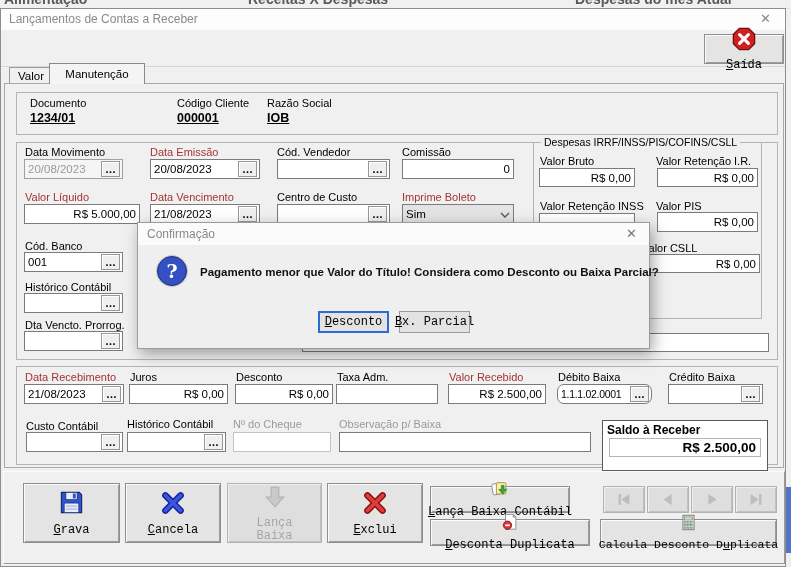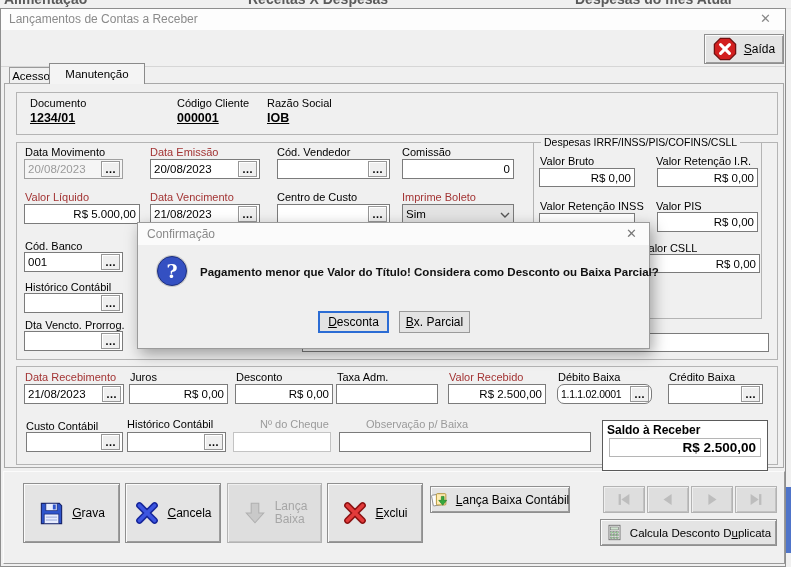--- a/index.html
+++ b/index.html
@@ -13,42 +13,42 @@
   
   .window{position:absolute;left:0;top:8px;width:786px;height:559px;background:#f0f0f0;border:1px solid #8e8e8e;box-sizing:border-box;}
   .titlebar{position:absolute;left:0;top:0;width:100%;height:21px;background:#fdfdfd;}
   .title{position:absolute;left:8px;top:3px;font-size:12px;color:#8a8a8a;}
   .wclose{position:absolute;right:14px;top:2px;font-size:13px;color:#888;cursor:pointer;}
   .toolbar{position:absolute;left:0;top:21px;width:100%;height:37px;background:#f0f0f0;border-bottom:1px solid #d6d6d6;box-sizing:border-box;}
 
   
   .btn{display:flex;align-items:center;justify-content:center;gap:7px;background:#e4e4e4;border:1px solid #8f8f8f;
        box-shadow:inset 1px 1px 0 #fbfbfb, inset -1px -1px 0 #9c9c9c;font-size:12px;color:#000;cursor:pointer;
-       font-family:Liberation Sans, sans-serif;padding:0;box-sizing:border-box;}
+       font-family:Liberation Mono, monospace;padding:0;box-sizing:border-box;flex-direction:column;}
   .btn .ico{display:inline-flex;align-items:center;}
   .blbl{white-space:nowrap;}
   .btn.disabled{color:#a6a6a6;background:#dedede;box-shadow:inset 1px 1px 0 #efefef, inset -1px -1px 0 #c2c2c2;border-color:#b3b3b3;cursor:default;}
   .stack{display:flex;flex-direction:column;line-height:13px;align-items:flex-start;}
 
   .saida{position:absolute;left:703px;top:4px;width:80px;height:30px;}
 
   
   .tab{position:absolute;top:58px;height:17px;background:#f0f0f0;border:1px solid #9a9a9a;border-bottom:none;
        display:flex;align-items:center;justify-content:center;font-size:11.5px;cursor:pointer;z-index:2;box-sizing:border-box;}
   .tab.active{top:54px;height:21px;background:#f4f4f4;z-index:4;border-color:#8a8a8a;}
   .page{position:absolute;left:3px;top:74px;width:780px;height:385px;background:#f0f0f0;border:1px solid #a8a8a8;box-sizing:border-box;z-index:3;}
 
   
   .group{position:absolute;border:1px solid #b4b4b4;box-sizing:border-box;}
   .gtitle{position:absolute;top:-7px;left:7px;background:#f0f0f0;padding:0 3px;font-size:10.5px;color:#000;white-space:nowrap;}
 
   
   .flabel{position:absolute;font-size:11px;color:#000;white-space:nowrap;}
   .red{color:#A33434;}
-  .gray{color:#9a9a9a;margin-left:27px;}
+  .gray{color:#9a9a9a;}
   .fld{position:absolute;height:20px;border:1px solid #7b7b7b;background:#fff;display:flex;align-items:center;
        font-size:11.5px;padding:0 3px;box-sizing:border-box;}
   .fld .val{flex:1;white-space:nowrap;overflow:hidden;}
   .fld.rt .val{text-align:right;}
   .fld.dis{background:#f5f5f5;color:#9a9a9a;border-color:#a0a0a0;}
   .fld.lite{border-color:#c3c3c3;}
   .fld.tight{font-size:10.5px;letter-spacing:-0.3px;border-radius:7px;}
   .dots{width:19px;height:16px;margin-right:-1px;background:#efefef;border:1px solid #979797;
         box-shadow:inset 1px 1px 0 #fff;font-size:11px;font-weight:bold;line-height:12px;text-align:center;
         cursor:pointer;padding:0;flex:0 0 auto;font-family:"Liberation Sans",sans-serif;}
@@ -104,21 +104,21 @@
           <svg width="24" height="24" viewBox="0 0 26 26">
               <polygon points="8,1.5 18,1.5 24.5,8 24.5,18 18,24.5 8,24.5 1.5,18 1.5,8" fill="#d21f1f" stroke="#701010" stroke-width="1.4"></polygon>
               <path d="M8.2 8.2 L17.8 17.8 M17.8 8.2 L8.2 17.8" stroke="#fff" stroke-width="3.4" stroke-linecap="round"></path>
             </svg>
         </span>
         <span class="blbl"><span></span><u>S</u><span>aída</span></span>
       </button>
     </div>
 
     <div class="tab" style="left:8px;width:44px">
-      <span>Acesso</span>
+      <span>Valor</span>
     </div>
     <div class="tab active" style="left:48px;width:96px">
       <span>Manutenção</span>
     </div>
 
     <div class="page">
 
       <div class="group" style="left:11px;top:8px;width:762px;height:43px"></div>
       <div class="group" style="left:11px;top:58px;width:762px;height:218px"></div>
       <div class="group" style="left:528px;top:58px;width:229px;height:177px">
@@ -329,20 +329,31 @@
         <span class="ico">
           <svg width="18" height="18" viewBox="0 0 20 20">
               <rect x="1.5" y="4" width="10" height="12" rx="1" fill="#fdfdfd" stroke="#8a8a8a" transform="rotate(-10 6 10)"></rect>
               <rect x="6" y="3" width="10.5" height="12.5" rx="1" fill="#ffecb3" stroke="#b08f2f"></rect>
               <path d="M11.5 6 v4.4 h-2.9 l4.4 5.4 4.4 -5.4 h-2.9 V6 Z" fill="#34a93e" stroke="#1f7a27" stroke-width="0.7"></path>
             </svg>
         </span>
         <span class="blbl"><span></span><u>L</u><span>ança Baixa Contábil</span></span>
       </button>
 
+      <button class="btn" style="left:426px;top:47px;width:160px;height:27px">
+        <span class="ico">
+          <svg width="18" height="18" viewBox="0 0 20 20">
+              <path d="M5 1.5 h8.5 l3 3 V18 H5 Z" fill="#fff" stroke="#8a8a8a"></path>
+              <path d="M13.5 1.5 v3 h3 Z" fill="#d9d9d9" stroke="#8a8a8a"></path>
+              <circle cx="7.2" cy="13.6" r="4.6" fill="#e03434" stroke="#8c1616"></circle>
+              <rect x="4.7" y="12.7" width="5" height="1.9" fill="#fff"></rect>
+            </svg>
+        </span>
+        <span class="blbl"><span></span><u>D</u><span>esconta Duplicata</span></span>
+      </button>
 
       <button class="btn disabled" style="left:599px;top:14px;width:42px;height:27px">
         <span class="ico">
           <svg width="18" height="13" viewBox="0 0 20 14">
               <rect x="4" y="1" width="2.6" height="12" fill="#bdbdbd"></rect>
               <polygon points="16,1 16,13 7,7" fill="#bdbdbd"></polygon>
             </svg>
         </span>
       </button>
       <button class="btn disabled" style="left:643px;top:14px;width:42px;height:27px">
@@ -398,20 +409,20 @@
     </div>
     <span class="qicon ico">
       <svg width="34" height="34" viewBox="0 0 34 34">
           <circle cx="17" cy="17" r="16" fill="#c9c9c9"></circle>
           <circle cx="17" cy="17" r="14.5" fill="#3450c2" stroke="#1d2f7e" stroke-width="1"></circle>
           <text x="17" y="24" text-anchor="middle" font-family="DejaVu Serif, serif" font-size="19" font-weight="bold" fill="#ffffff">?</text>
         </svg>
     </span>
     <span class="dmsg">Pagamento menor que Valor do Título! Considera como Desconto ou Baixa Parcial?</span>
     <button class="btn dlg default" style="left:180px">
-      <span class="blbl"><span></span><u>D</u><span>esconta</span></span>
+      <span class="blbl"><span></span><u>D</u><span>esconto</span></span>
     </button>
     <button class="btn dlg" style="left:261px">
       <span class="blbl"><span></span><u>B</u><span>x. Parcial</span></span>
     </button>
   </div>
 
 </div>
 
 </body></html>

